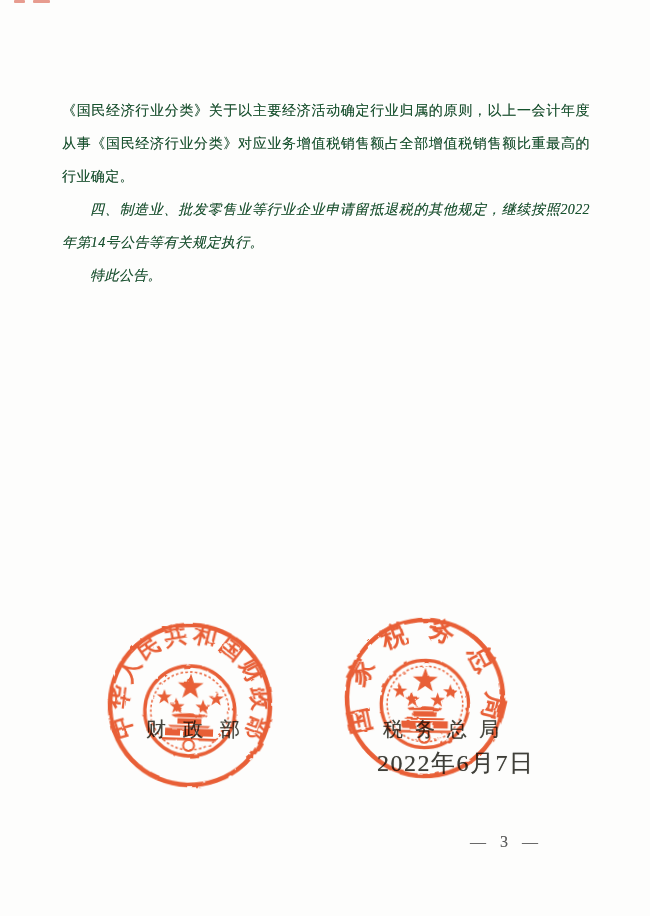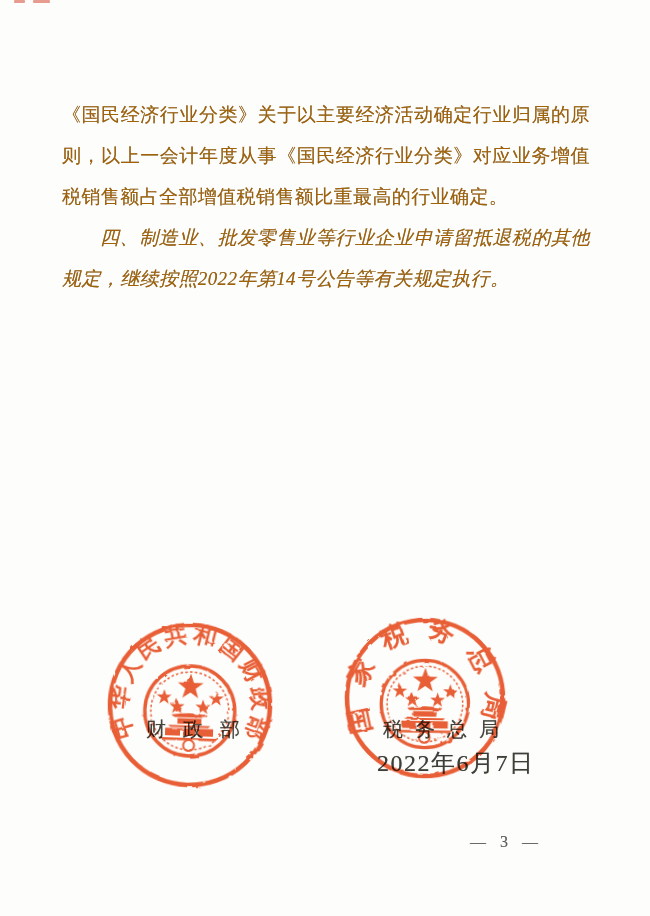--- a/index.html
+++ b/index.html
@@ -14,21 +14,21 @@
     background:#fdfdfc;
   }
   
   .artifact{position:absolute;background:rgba(214,76,52,.55);border-radius:1px;}
   .a1{left:14px;top:0;width:11px;height:3px;}
   .a2{left:33px;top:0;width:17px;height:3px;}
 
   
   .doc-body{
     position:absolute;left:62px;top:94px;width:528px;
-    font-size:19px;line-height:41px;color:#a16207;
+    font-size:14px;line-height:33px;color:#14532d;
     text-align:justify;text-justify:inter-ideograph;
     letter-spacing:.4px;
     text-shadow:0 0 .6px rgba(70,70,70,.55);
   }
   .doc-body p{margin:0;padding:0;}
   .doc-body p.indent{text-indent:2em;font-style:italic;}
 
   
   .sig-name{
     position:absolute;font-size:20px;color:#44443c;
@@ -67,20 +67,21 @@
 <body>
 
 <div class="page">
 
   <div class="artifact a1"></div>
   <div class="artifact a2"></div>
 
   <div class="doc-body">
     <p>《国民经济行业分类》关于以主要经济活动确定行业归属的原则，以上一会计年度从事《国民经济行业分类》对应业务增值税销售额占全部增值税销售额比重最高的行业确定。</p>
     <p class="indent">四、制造业、批发零售业等行业企业申请留抵退税的其他规定，继续按照2022年第14号公告等有关规定执行。</p>
+    <p class="indent">特此公告。</p>
   </div>
 
   <div class="sig-name sig-finance">财政部</div>
   <div class="sig-name sig-tax">税务总局</div>
   <div class="issue-date">2022年6月7日</div>
 
   <div class="seal seal-finance">
     <svg viewBox="0 0 178 178">
       <defs>
         <filter id="stampTex" x="-12%" y="-12%" width="124%" height="124%">

